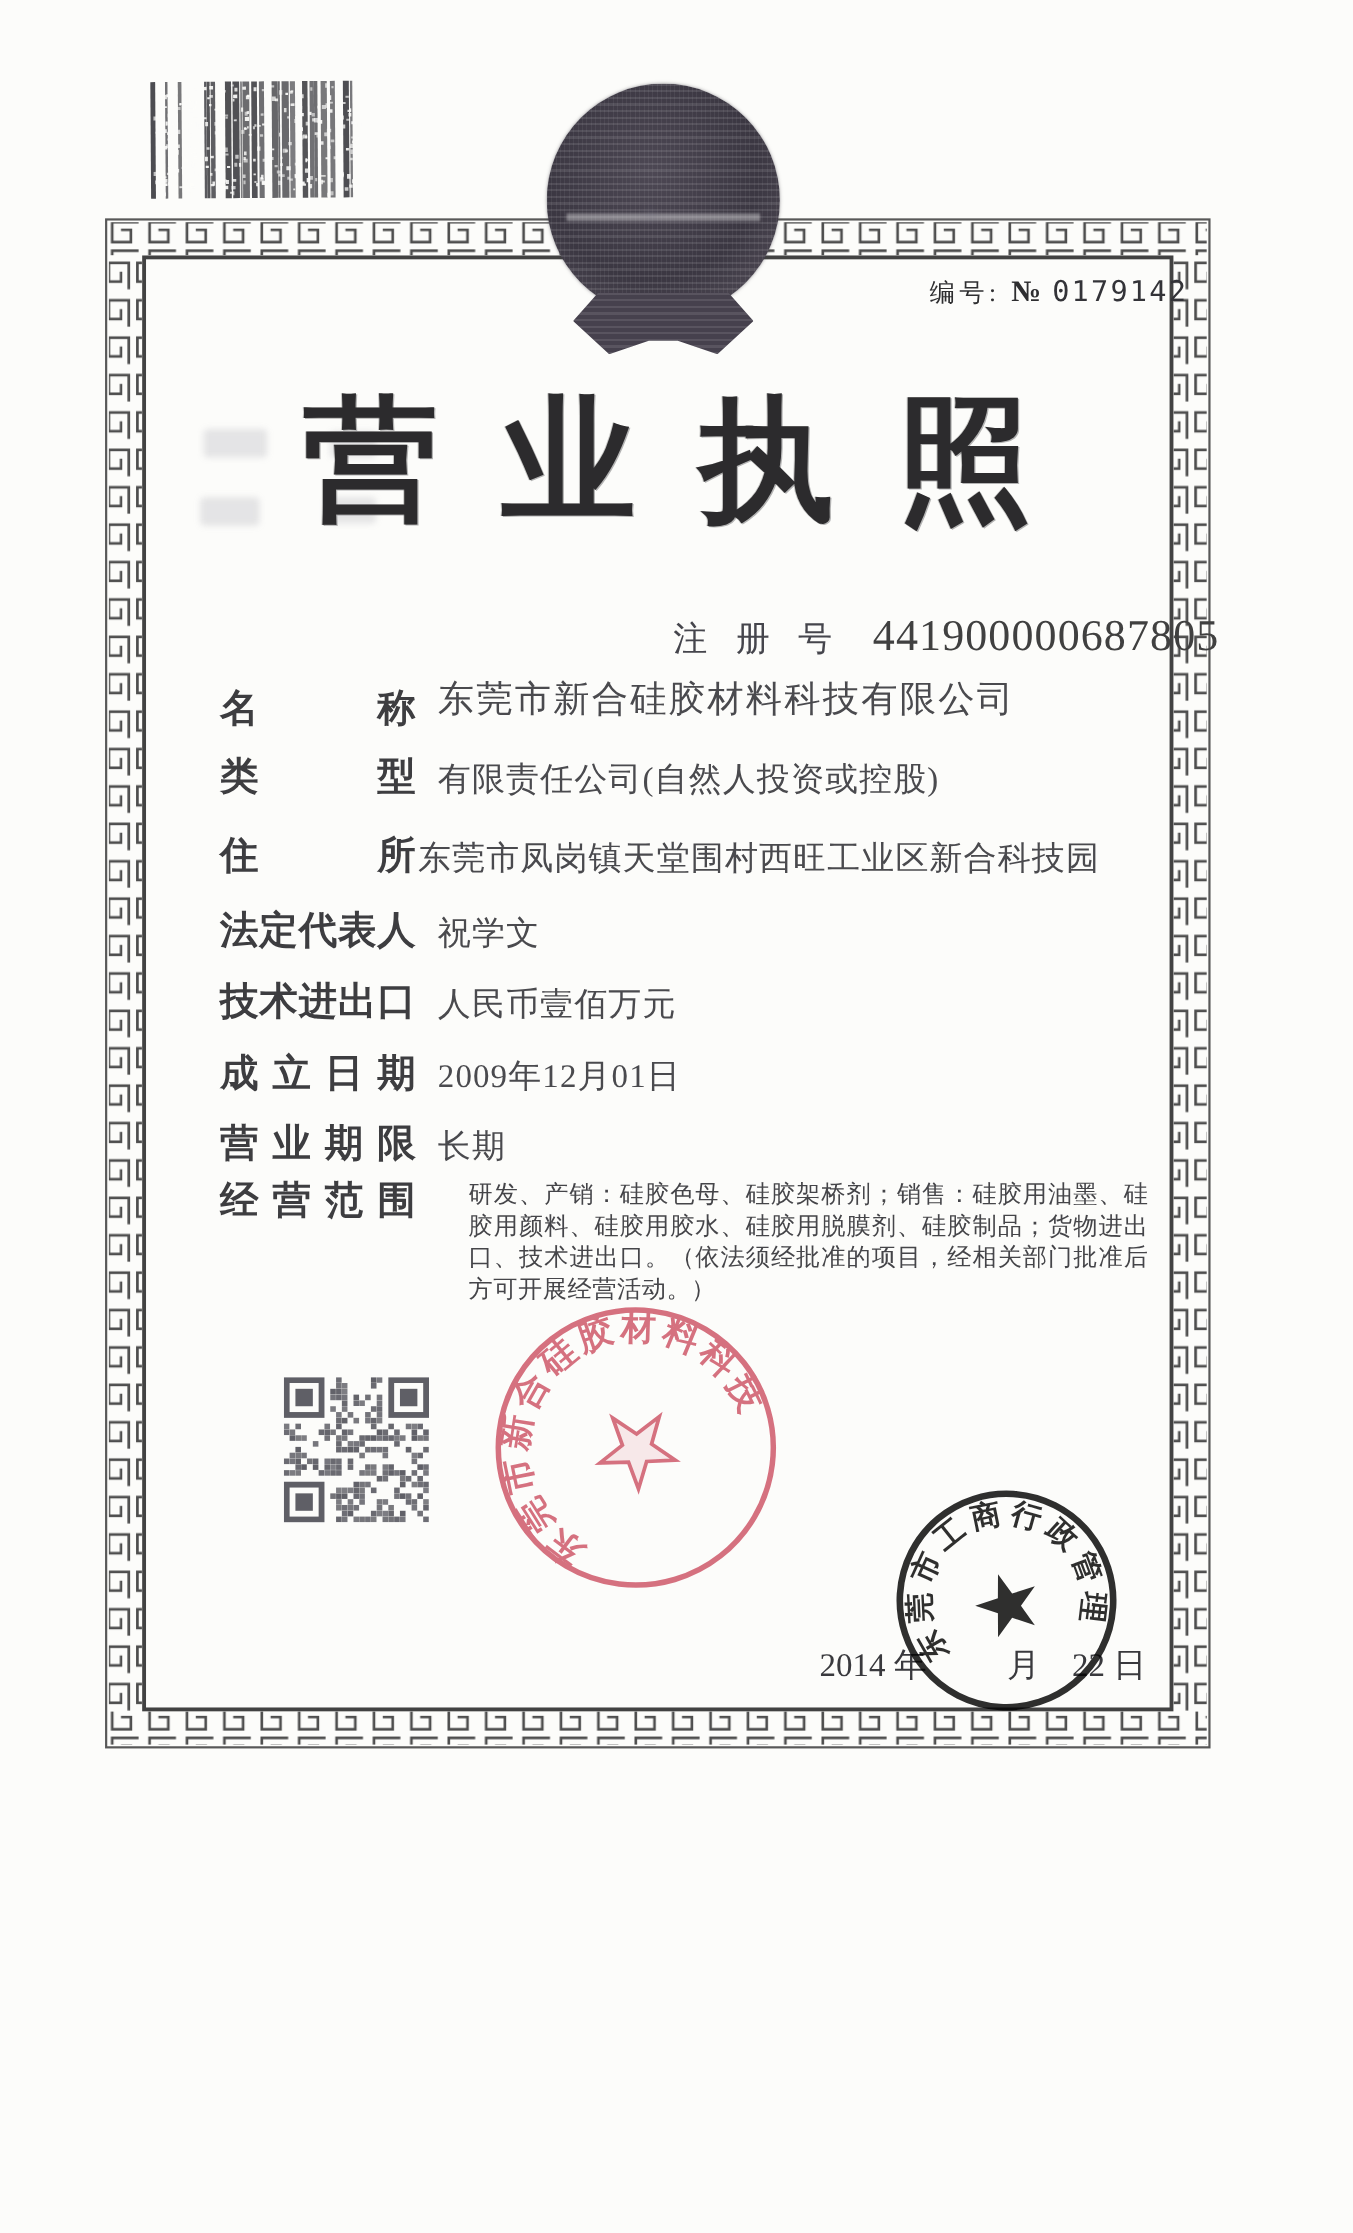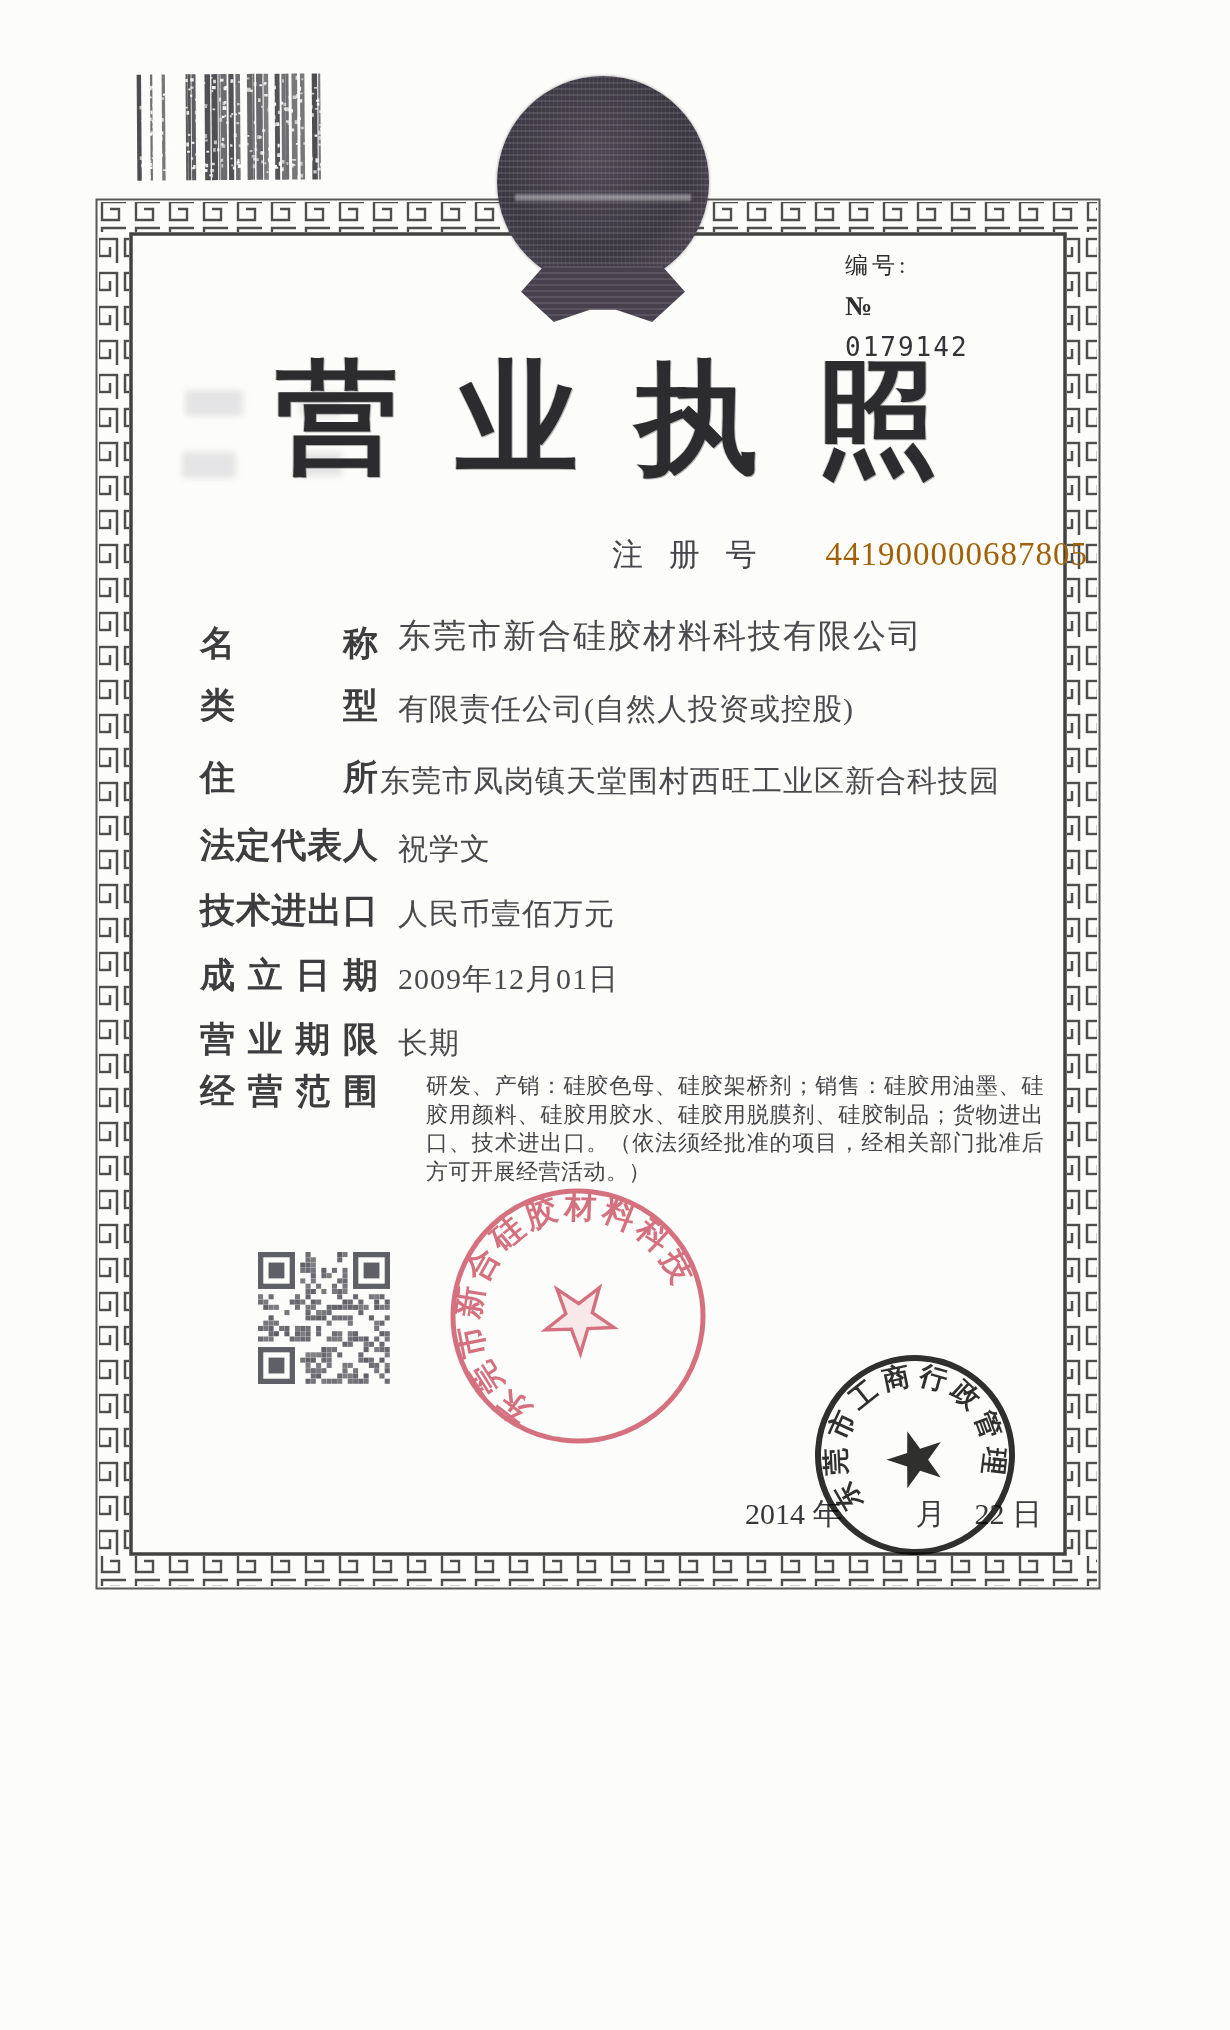--- a/index.html
+++ b/index.html
@@ -25,36 +25,36 @@
     background:
       repeating-linear-gradient(0deg, rgba(255,255,255,.10) 0 2px, rgba(0,0,0,0) 2px 6px),
       #46414d;
     clip-path:polygon(14% 0,86% 0,100% 46%,80% 100%,58% 78%,42% 78%,20% 100%,0 46%);
   }
   .emblem::before{
     content:"";position:absolute;left:18px;top:118px;width:176px;height:7px;
     background:rgba(255,255,255,.35);filter:blur(1px);
   }
   
-  .serial{left:845px;top:250px;display:flex;align-items:baseline;gap:10px;color:#2e2e30;flex-direction:column;}
+  .serial{left:845px;top:250px;display:flex;align-items:baseline;gap:10px;color:#2e2e30;}
   .serial .lbl{font-size:23px;letter-spacing:4px;}
   .serial .nosign{font-size:27px;font-weight:bold;}
   .serial .num{font-family:"DejaVu Sans Mono","Liberation Mono",monospace;font-size:26px;letter-spacing:2px;color:#333338;}
   
   .title{
     left:276px;top:338px;width:700px;
     font-family:"Liberation Sans","DejaVu Sans",sans-serif;
     font-size:122px;font-weight:bold;letter-spacing:58px;color:#2c2b2d;
     text-shadow:1px 1px 0 rgba(44,43,45,.35), -1px 0 0 rgba(44,43,45,.25);
     white-space:nowrap;
   }
   
-  .regline{left:612px;top:534px;display:flex;align-items:baseline;gap:28px;}
+  .regline{left:612px;top:554px;display:flex;align-items:baseline;gap:28px;}
   .regline .lbl{font-size:31px;color:#45454c;letter-spacing:9px;}
-  .regline .num{font-size:33px;color:#a16207;letter-spacing:1px;margin-left:32px;}
+  .regline .num{font-size:40px;color:#404040;letter-spacing:1px;}
   
   .f-label{
     position:absolute;left:200px;width:178px;
     font-size:35px;font-weight:bold;color:#3d3d40;
     text-align:justify;text-align-last:justify;line-height:1;
   }
   .f-value{
     position:absolute;left:398px;width:618px;
     font-size:30px;color:#4a4a4e;line-height:1.18;letter-spacing:1px;
   }

